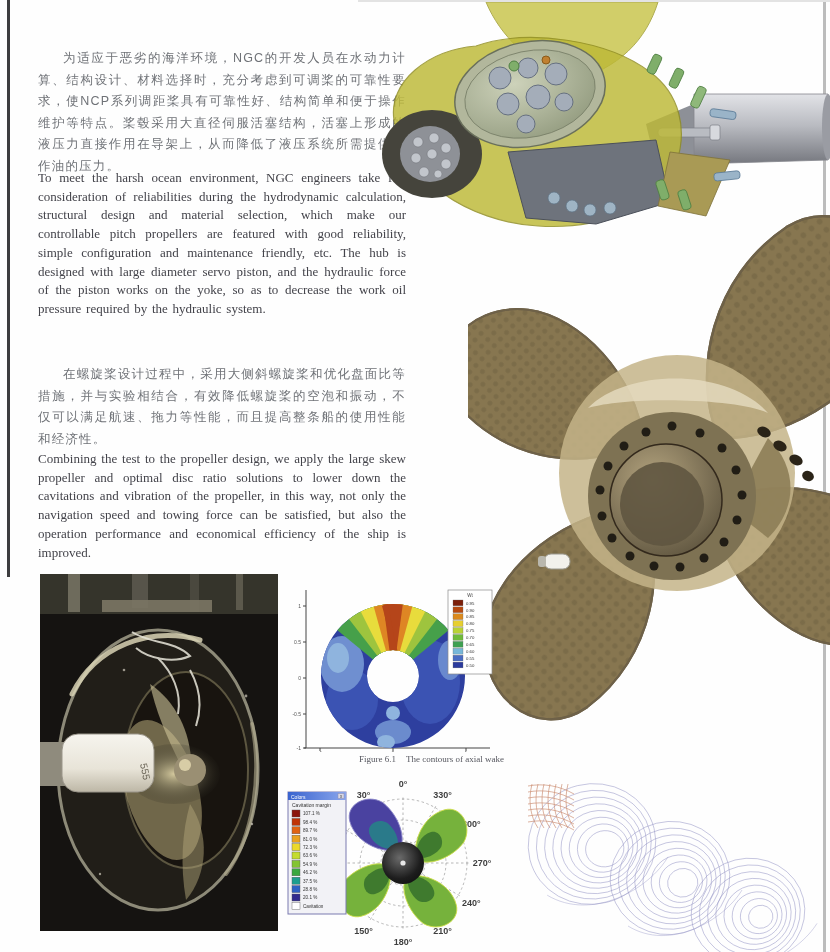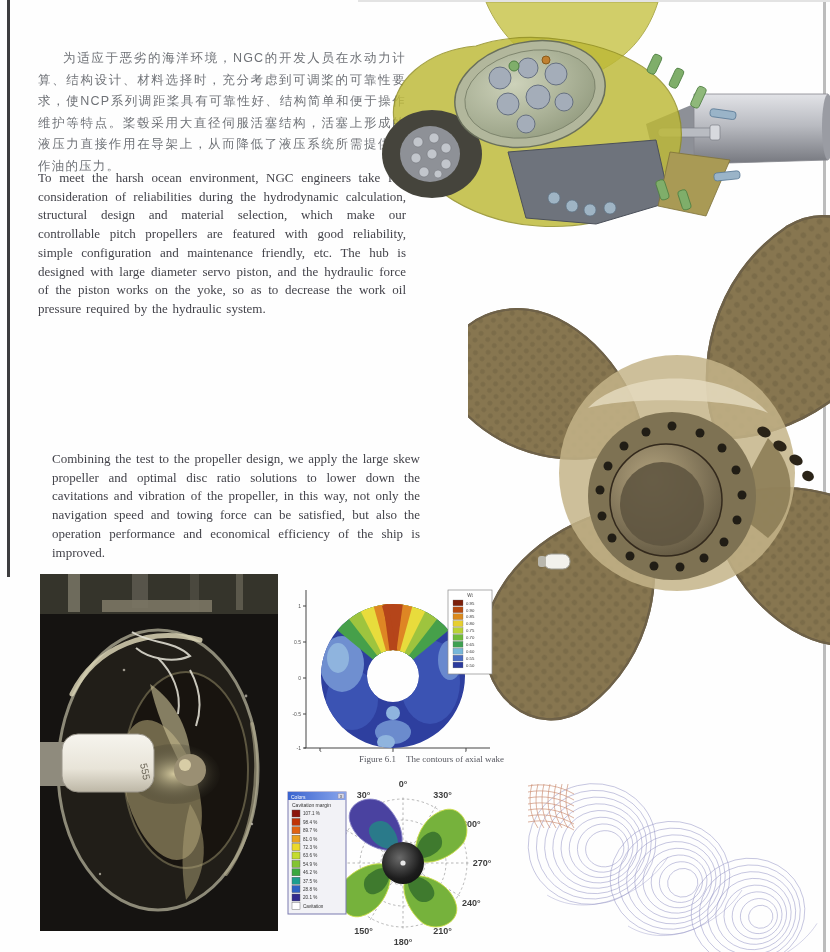--- a/index.html
+++ b/index.html
@@ -22,21 +22,22 @@
 <body>
 
 <div id="page">
 
   <div class="rule" style="left:7px;top:0;width:3px;height:577px;background:#3d3d3f;"></div>
   <div class="rule" style="left:823px;top:0;width:3px;height:952px;background:#bcbcbc;"></div>
   <div class="rule" style="left:358px;top:0;width:472px;height:2px;background:#e3e3e3;"></div>
 
   <p class="para cn indent" style="top:48px;">为适应于恶劣的海洋环境，NGC的开发人员在水动力计算、结构设计、材料选择时，充分考虑到可调桨的可靠性要求，使NCP系列调距桨具有可靠性好、结构简单和便于操作维护等特点。桨毂采用大直径伺服活塞结构，活塞上形成的液压力直接作用在导架上，从而降低了液压系统所需提供工作油的压力。</p>
   <p class="para en" style="top:169px;">To meet the harsh ocean environment, NGC engineers take full consideration of reliabilities during the hydrodynamic calculation, structural design and material selection, which make our controllable pitch propellers are featured with good reliability, simple configuration and maintenance friendly, etc. The hub is designed with large diameter servo piston, and the hydraulic force of the piston works on the yoke, so as to decrease the work oil pressure required by the hydraulic system.</p>
-  <p class="para en" style="top:450px;margin-left:14px;">Combining the test to the propeller design, we apply the large skew propeller and optimal disc ratio solutions to lower down the cavitations and vibration of the propeller, in this way, not only the navigation speed and towing force can be satisfied, but also the operation performance and economical efficiency of the ship is improved.</p>
+  <p class="para cn indent" style="top:364px;">在螺旋桨设计过程中，采用大侧斜螺旋桨和优化盘面比等措施，并与实验相结合，有效降低螺旋桨的空泡和振动，不仅可以满足航速、拖力等性能，而且提高整条船的使用性能和经济性。</p>
+  <p class="para en" style="top:450px;">Combining the test to the propeller design, we apply the large skew propeller and optimal disc ratio solutions to lower down the cavitations and vibration of the propeller, in this way, not only the navigation speed and towing force can be satisfied, but also the operation performance and economical efficiency of the ship is improved.</p>
 
   <div class="fig" style="left:358px;top:2px;">
     <svg width="472" height="233" viewBox="0 0 472 233">
       <defs>
         <linearGradient id="shaftG" x1="0" y1="0" x2="0" y2="1">
           <stop offset="0" stop-color="#e2e3e7"></stop>
             <stop offset="0.45" stop-color="#b9bbc1"></stop>
             <stop offset="1" stop-color="#75777e"></stop>
         </linearGradient>
         <radialGradient id="hubFaceG" cx="0.4" cy="0.35" r="0.9">

